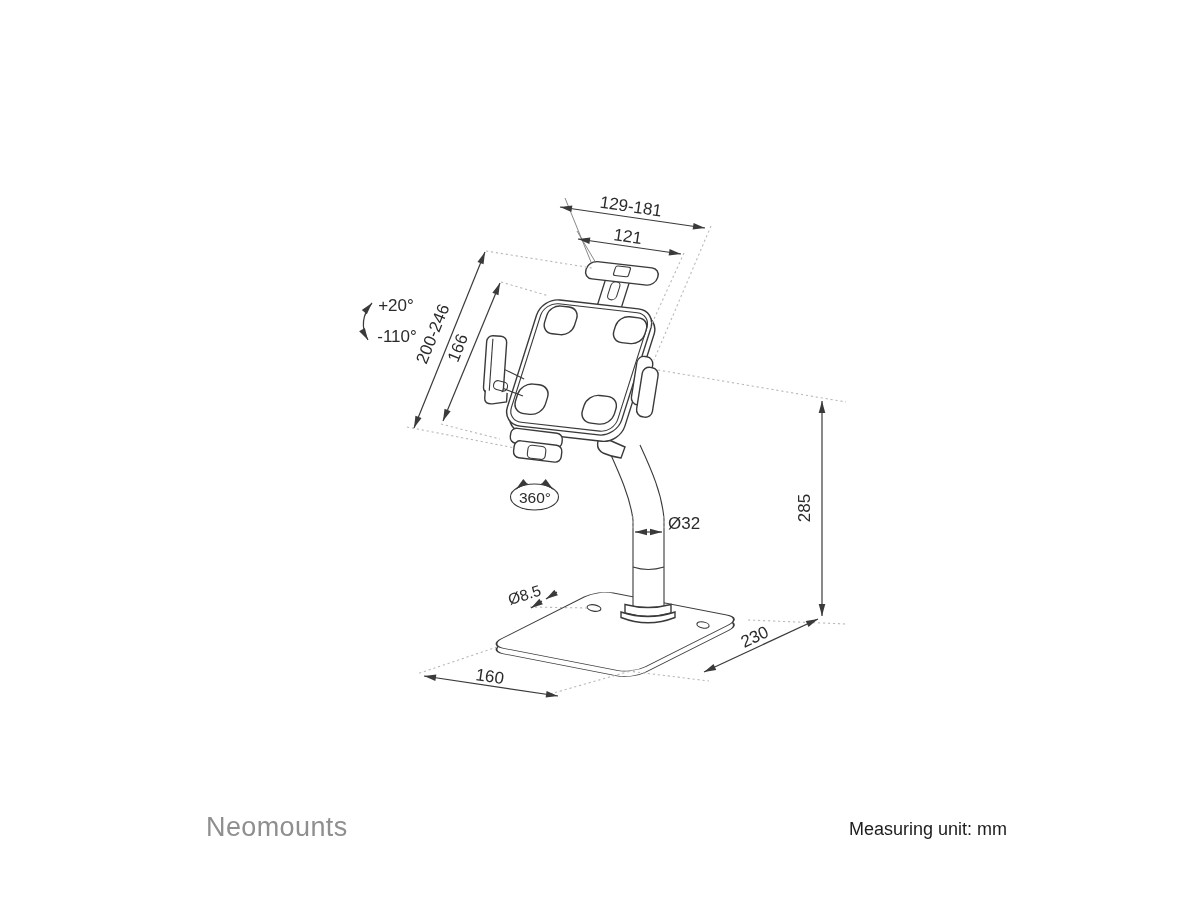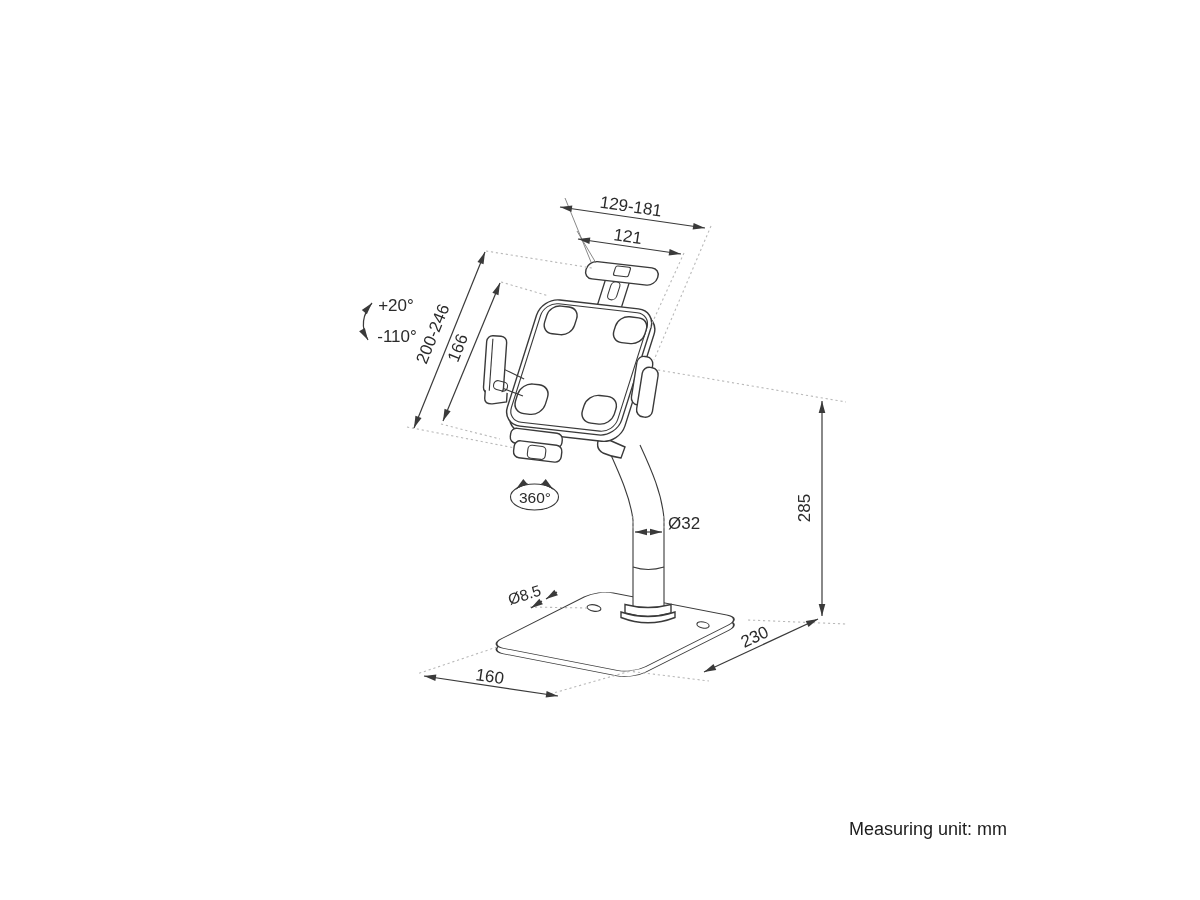--- a/index.html
+++ b/index.html
@@ -135,15 +135,16 @@
     <text class="dimtxt-sm" text-anchor="middle" x="535" y="503">360°</text>
     <text class="dimtxt" text-anchor="start" x="668" y="529">Ø32</text>
     <text class="dimtxt-sm" text-anchor="middle" transform="translate(526,600) rotate(-17)">Ø8.5</text>
     <text class="dimtxt" text-anchor="middle" transform="translate(810,508) rotate(-90)">285</text>
     <text class="dimtxt" text-anchor="middle" transform="translate(757,642) rotate(-25)">230</text>
     <text class="dimtxt" text-anchor="middle" transform="translate(489,682) rotate(8.5)">160</text>
   </g>
 </svg>
 
   
+  <div class="brand">Neomounts</div>
   <div class="unit-note">Measuring unit: mm</div>
 
 </div>
 
 </body></html>

